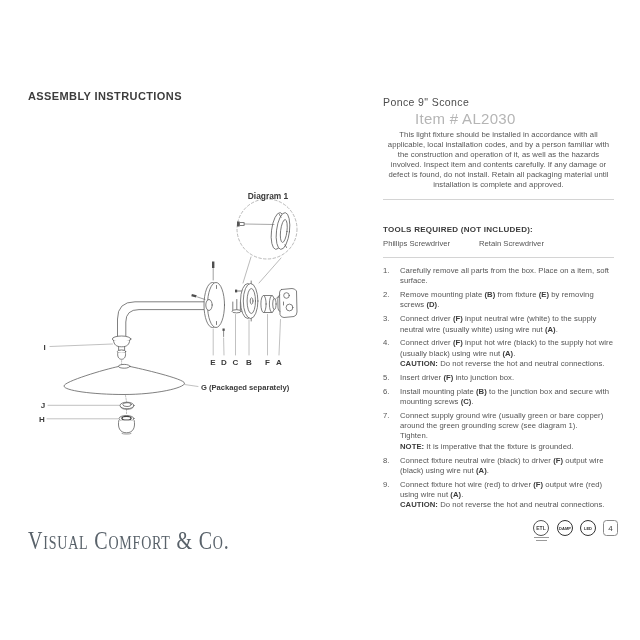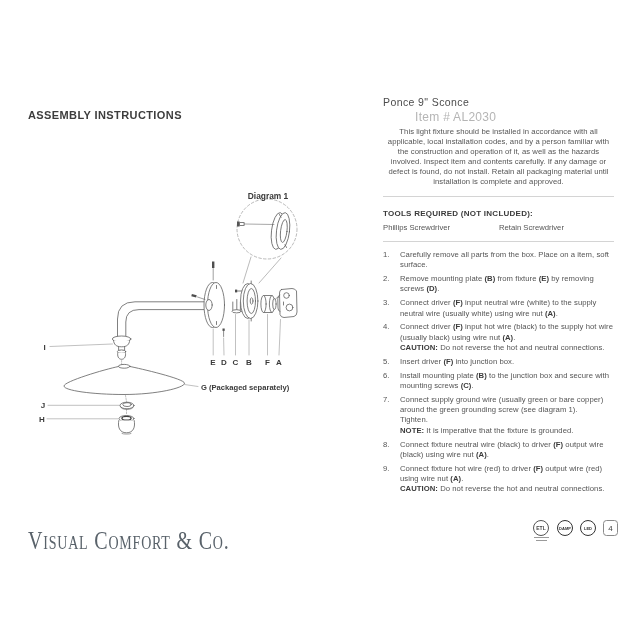--- a/index.html
+++ b/index.html
@@ -1,35 +1,35 @@
 <!DOCTYPE html>
 <html><head>
 <meta charset="utf-8">
 <style>
   * { margin:0; padding:0; box-sizing:border-box; }
   html,body { width:640px; height:640px; }
   body { font-family:"Liberation Sans","DejaVu Sans",sans-serif; background:#fff; position:relative; color:#525252; }
   .page { position:absolute; inset:0; background:#fff; overflow:hidden; }
 
-  .main-title { position:absolute; left:28px; top:109px; font-size:11px; font-weight:bold;
+  .main-title { position:absolute; left:28px; top:90px; font-size:11px; font-weight:bold;
                 letter-spacing:.4px; color:#3d3d3d;text-align:center; }
 
   .diagram-wrap { position:absolute; left:16px; top:180px; width:335px; height:310px; }
   svg text { font-family:"Liberation Sans","DejaVu Sans",sans-serif; }
 
   .right-col { position:absolute; left:383px; top:96px; width:231px; }
   .product-name { font-size:10.5px; color:#4c4c4c; letter-spacing:.4px; }
-  .product-item { font-size:12px; color:#b5b5b5; margin-top:2px; letter-spacing:.3px;padding-left:32px; }
+  .product-item { font-size:15px; color:#b5b5b5; margin-top:2px; letter-spacing:.3px;padding-left:32px; }
   .sec-head { font-size:8px; font-weight:bold; color:#3a3a3a; letter-spacing:.25px; }
   .notice-head { margin-top:10px; }
   .notice-body { font-size:7.7px; line-height:1.3; margin-top:3px; color:#555; letter-spacing:.05px;text-align:center; }
   .rule { border:0; border-top:1px solid #d4d4d4; margin-top:9px; }
-  .tools-head { margin-top:12px; }
+  .tools-head { margin-top:25px; }
   .tools-row { display:flex; margin-top:5px; font-size:7.7px; color:#555; }
-  .tools-row .tool-item:first-child { width:116px; }
+  .tools-row .tool-item:first-child { width:96px; }
   .steps { margin-top:8px; }
   .step { display:flex; font-size:7.7px; line-height:1.34; color:#555; margin-bottom:3.5px; letter-spacing:.05px; }
   .step .num { width:17px; flex:none; }
   .step strong, .notice-body strong { color:#3b3b3b; }
 
   .logo { position:absolute; left:28px; top:526px; font-family:"Liberation Serif","DejaVu Serif",serif;
           font-variant:small-caps; font-size:20px; letter-spacing:.8px; color:#59626a;
           transform:scaleY(1.28); transform-origin:left top; }
 
   .badges { position:absolute; left:533px; top:520px; display:flex; gap:7px; align-items:flex-start; }

